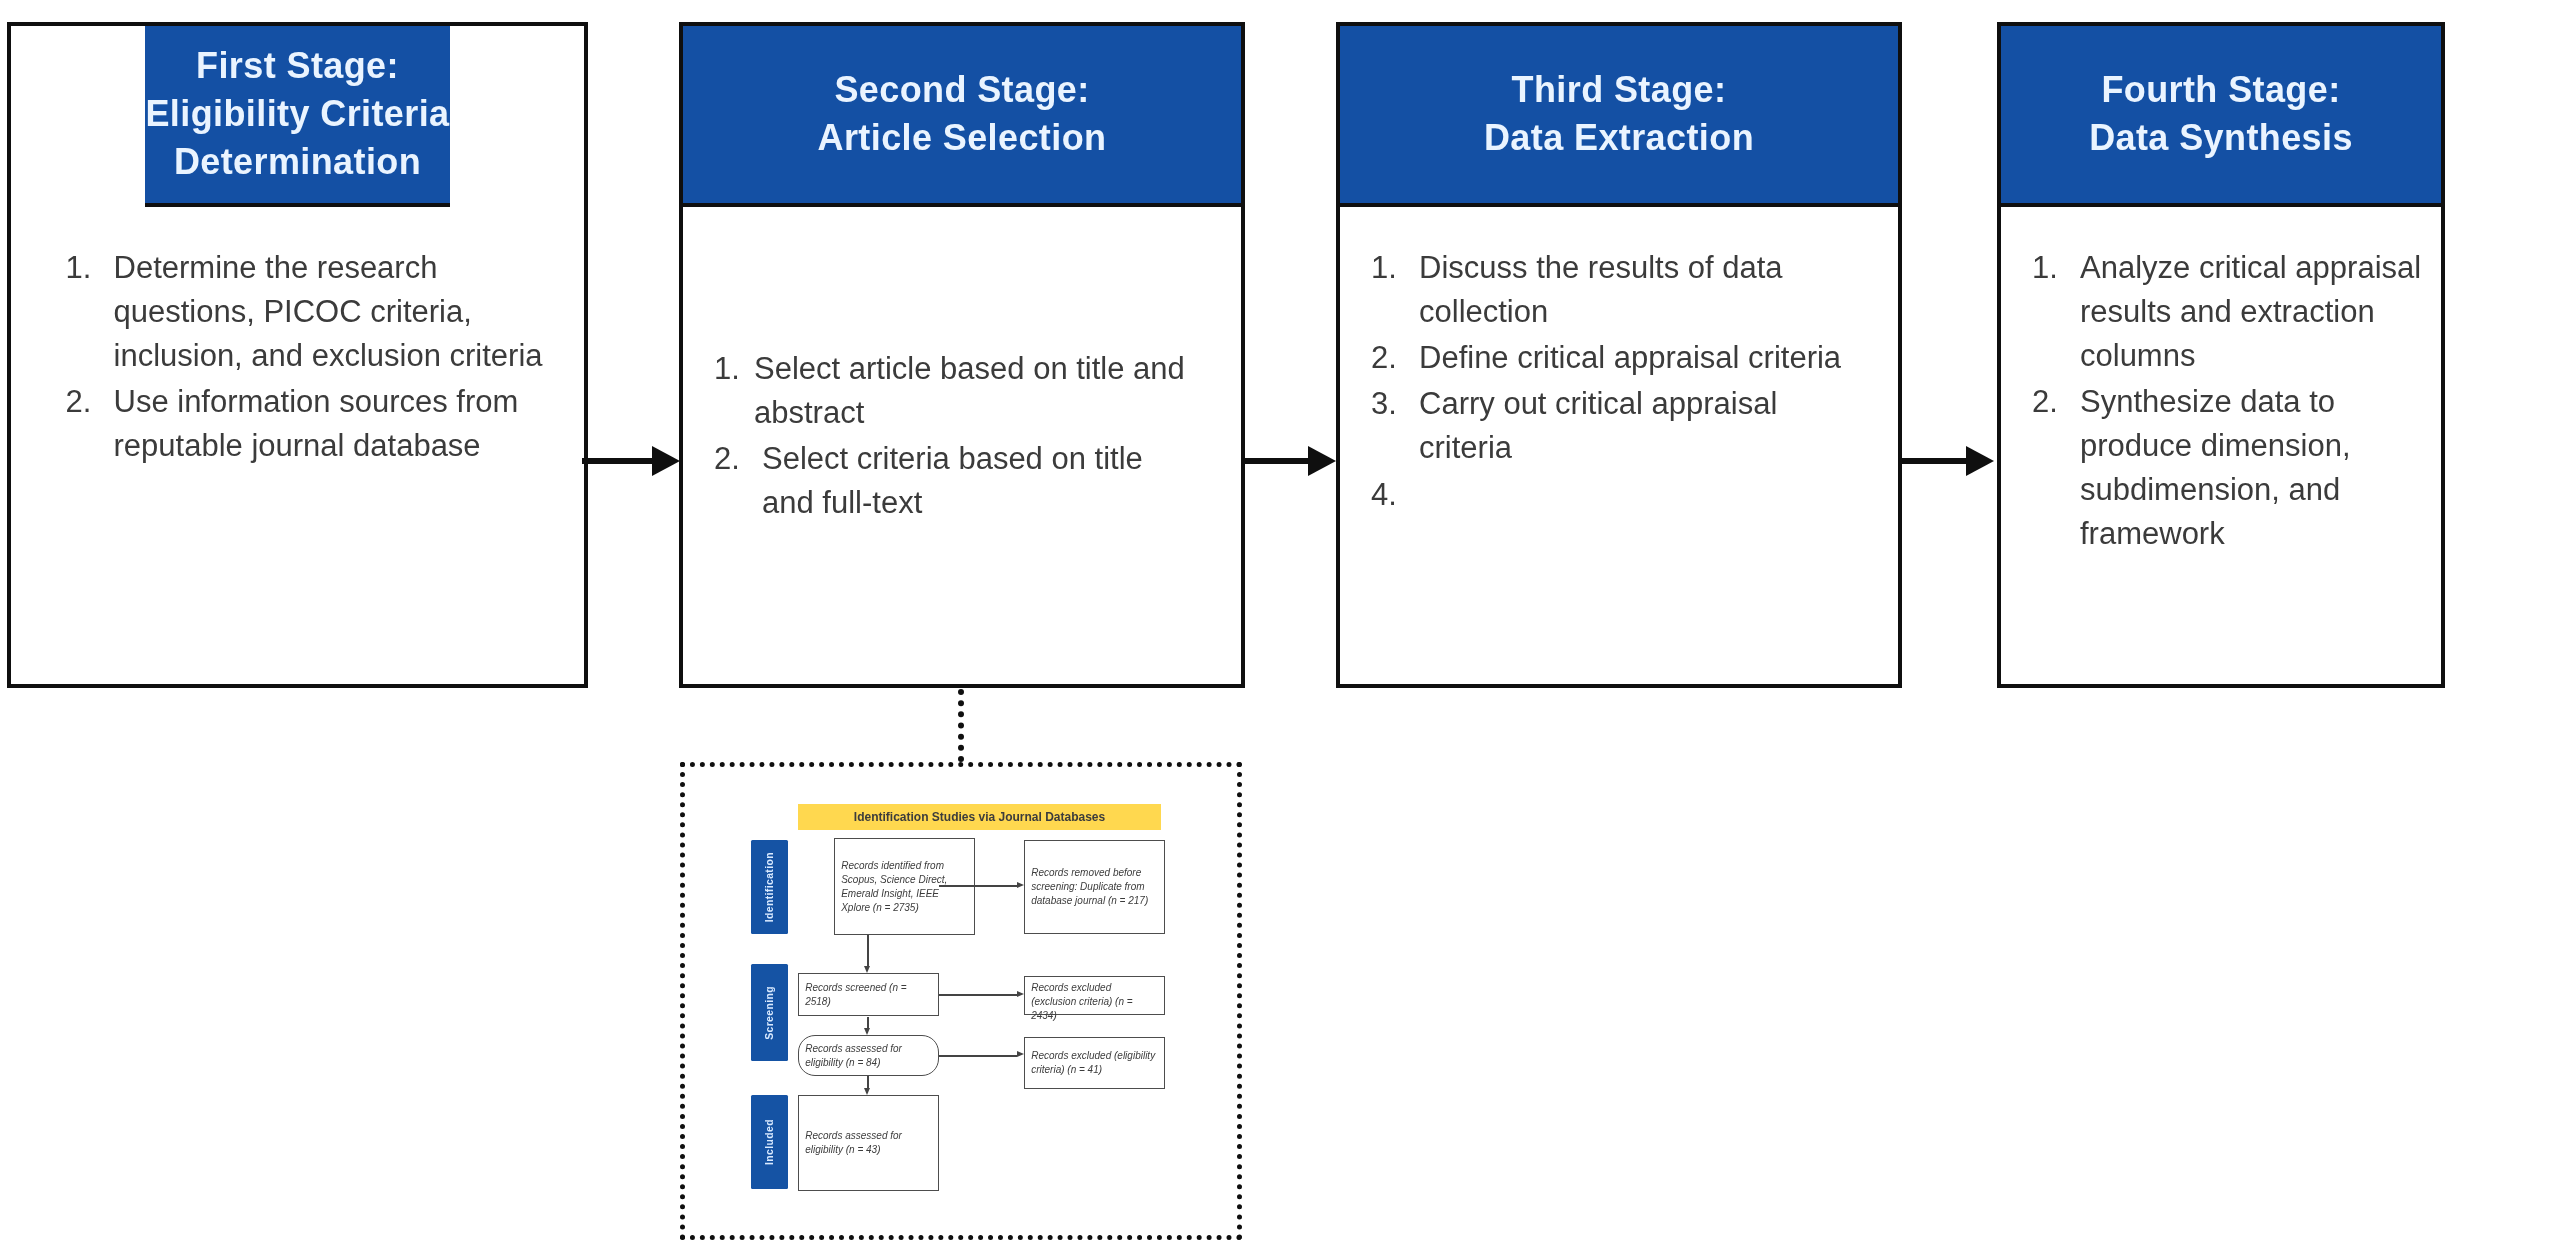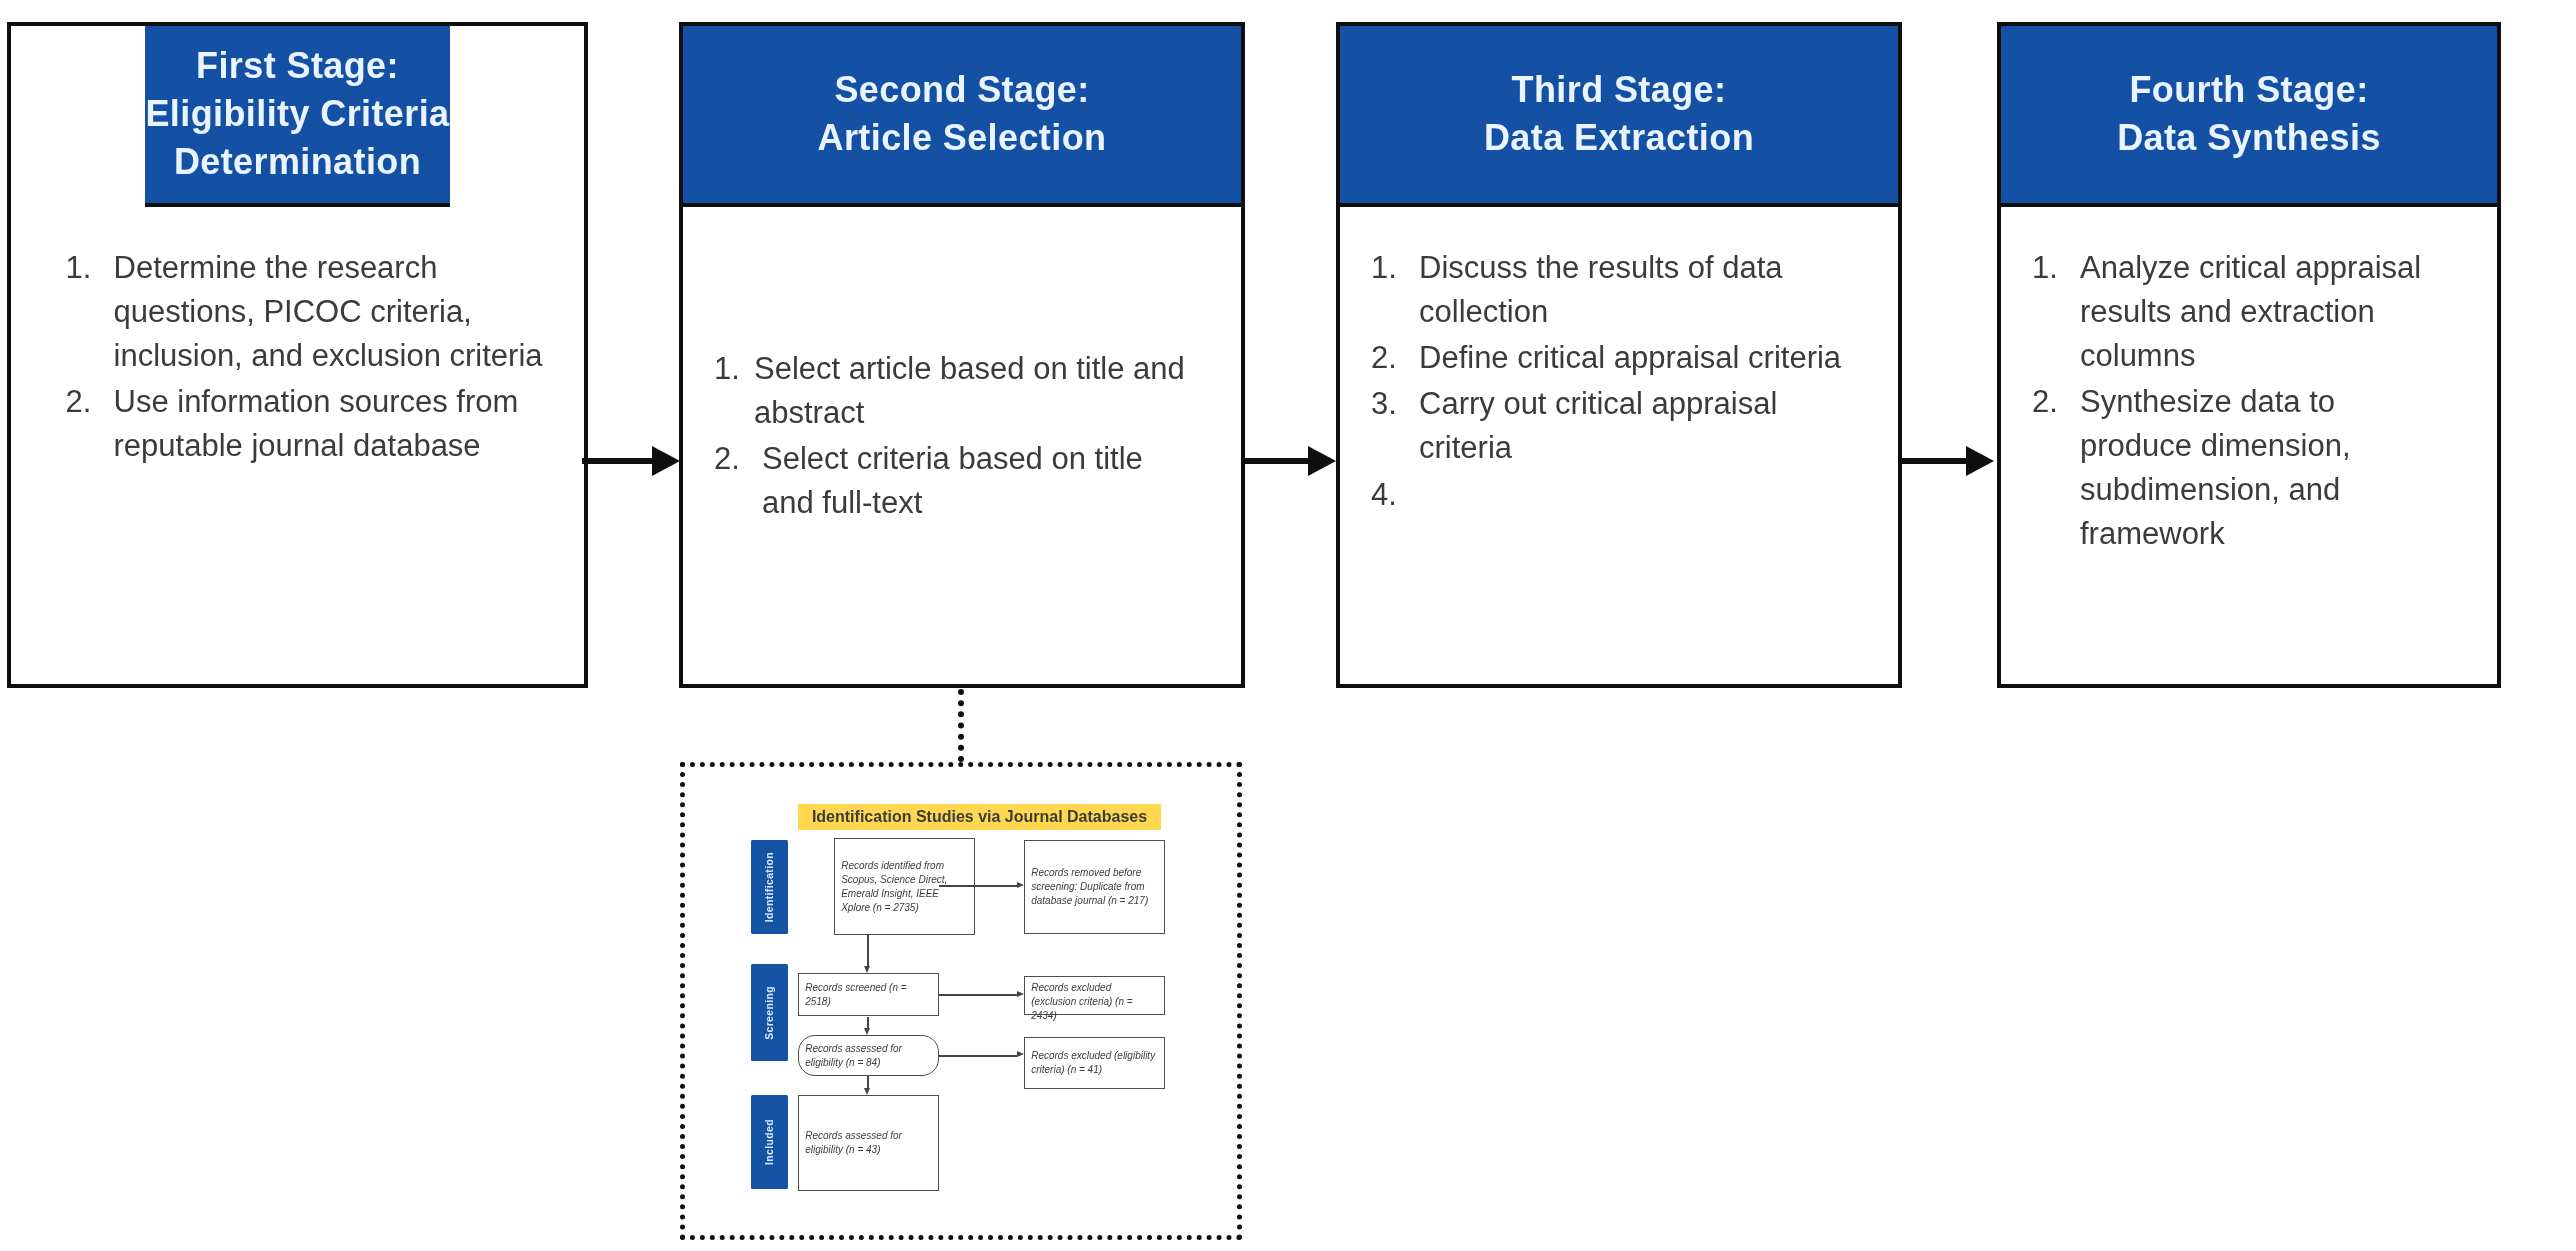--- a/index.html
+++ b/index.html
@@ -37,21 +37,21 @@
       border-top:15.5px solid transparent;border-bottom:15.5px solid transparent;
       border-left:28px solid var(--border-black);}
 
   
   .dotted-connector{position:absolute;left:958px;top:689px;height:73px;width:0;
       border-left:6.2px dotted var(--border-black);}
   .prisma{position:absolute;left:680px;top:762px;width:562px;height:478px;
       border:5.4px dotted var(--border-black);box-sizing:border-box;background:#ffffff;}
   .prisma-title{position:absolute;left:113px;top:37px;width:363px;height:26px;
       background:var(--prisma-yellow);display:flex;align-items:center;justify-content:center;
-      font-size:16px;font-weight:bold;color:var(--prisma-text);}
+      font-size:12px;font-weight:bold;color:var(--prisma-text);}
   .side-label{position:absolute;left:66px;width:37px;background:var(--prisma-blue);
       border-radius:1.5px;display:flex;align-items:center;justify-content:center;}
   .side-label span{writing-mode:vertical-rl;transform:rotate(180deg);
       font-size:10.4px;font-weight:bold;letter-spacing:0.4px;color:#D9EAFF;}
   .pbox{position:absolute;border:1.5px solid var(--prisma-border);background:#ffffff;
       box-sizing:border-box;padding:3.9px 6.2px;display:flex;
       font-size:10px;font-style:italic;line-height:1.4;color:var(--prisma-text);}
   .pbox .inner{margin:auto 0;}
   .parrow-h{position:absolute;height:1.5px;background:#444444;}
   .parrow-v{position:absolute;width:1.5px;background:#444444;}
@@ -117,21 +117,21 @@
       <div class="list-item">
         <span class="item-num">3.</span>
         <span class="item-text">Carry out critical appraisal criteria</span>
       </div>
       <div class="list-item">
         <span class="item-num">4.</span>
       </div>
     </div>
   </div>
 
-  <div class="stage" style="left:1997px;width:504px;">
+  <div class="stage" style="left:1997px;width:448px;">
     <div class="stage-header">
       <div class="stage-title">Fourth Stage:
 Data Synthesis</div>
     </div>
     <div class="stage-body">
       <div class="list-item">
         <span class="item-num">1.</span>
         <span class="item-text" style="max-width:371px;">Analyze critical appraisal results and extraction columns</span>
       </div>
       <div class="list-item">

